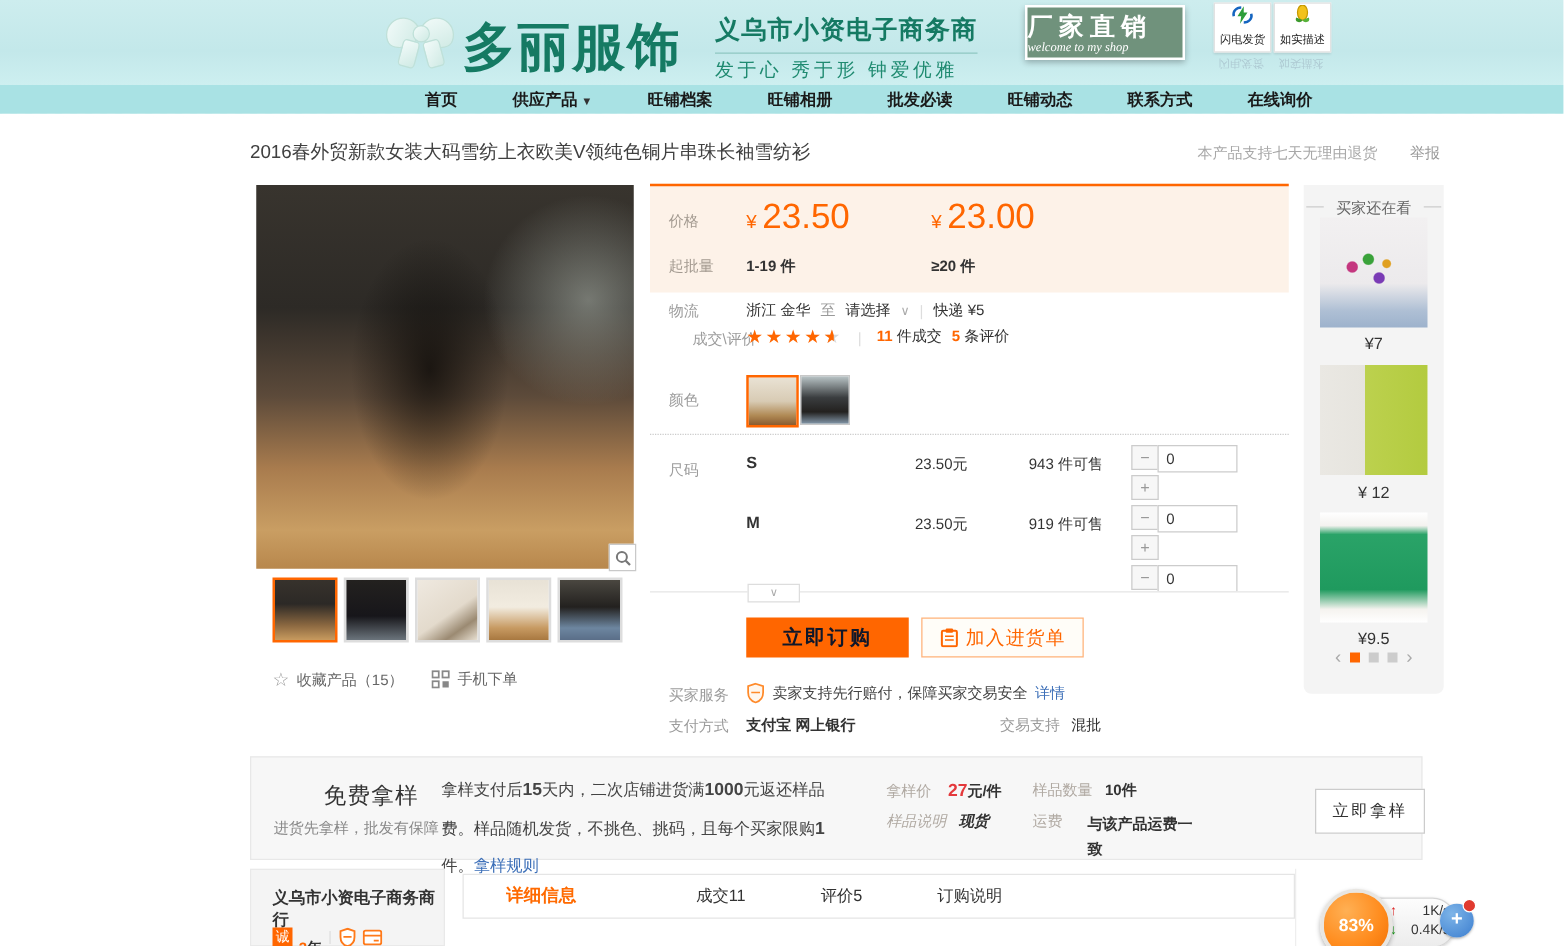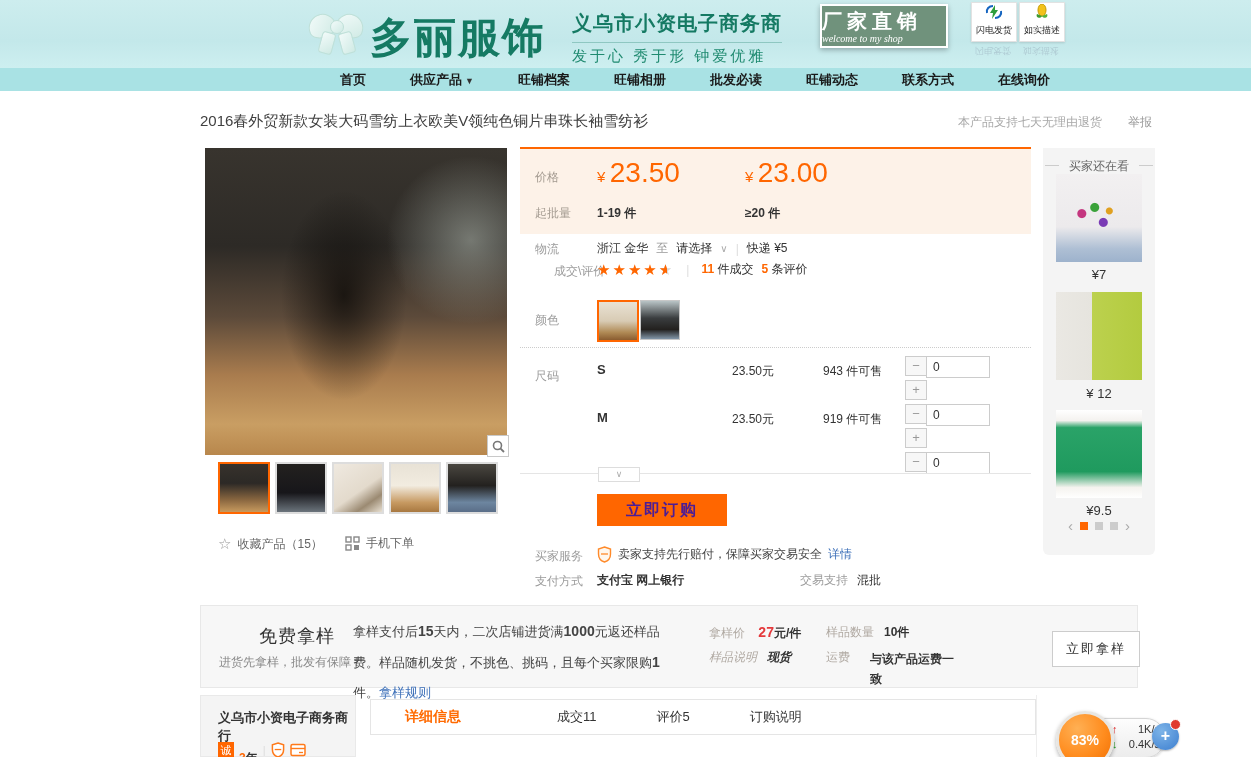--- a/index.html
+++ b/index.html
@@ -100,21 +100,21 @@
      color:#999;font-size:13px;text-align:center;line-height:18px;cursor:pointer;box-sizing:border-box;}
   .stepper .minus{left:0;top:0;}
   .stepper .plus{left:0;top:24px;}
   .stepper input{position:absolute;left:21px;top:0;width:56px;height:20px;border:1px solid #ccc;
      font-size:12px;color:#333;padding:0 0 0 6px;box-sizing:content-box;}
   .hline{left:520px;top:473px;width:511px;border-top:1px solid #e5e5e5;}
   .expander{left:598px;top:467px;width:40px;height:13px;background:#fff;border:1px solid #ddd;
      color:#aaa;font-size:9px;text-align:center;line-height:12px;cursor:pointer;}
 
   
-  .btn-order{left:597px;top:494px;width:130px;height:32px;background:#ff6600;color:#4c1d95;
+  .btn-order{left:597px;top:494px;width:130px;height:32px;background:#ff6600;color:#0f172a;
      font-size:16px;font-weight:bold;border:none;cursor:pointer;letter-spacing:2px;}
   .btn-cart{left:737px;top:494px;width:130px;height:32px;background:#fffdf8;color:#ff6600;
      font-size:15px;border:1px solid #ffb27a;cursor:pointer;display:flex;align-items:center;
      justify-content:center;gap:6px;letter-spacing:1px;}
 
   .svc-row{left:597px;top:546px;display:flex;align-items:center;gap:6px;font-size:12px;color:#444;}
   .svc-row .link{color:#3c6fb8;cursor:pointer;}
   .pay-row{left:597px;top:572px;font-size:12px;font-weight:bold;color:#333;}
   .trade-lbl{left:800px;top:572px;font-size:12px;color:#9c9c9c;}
   .trade-val{left:857px;top:572px;font-size:12px;color:#333;}
@@ -326,20 +326,29 @@
       <span class="stepper">
         <span class="btn minus">−</span>
         <input value="0" style="">
       </span>
     </div>
   </div>
   <div class="abs hline"></div>
   <div class="abs expander">∨</div>
 
   <button class="abs btn-order">立即订购</button>
+  <button class="abs btn-cart">
+    <svg width="15" height="16" viewBox="0 0 15 16">
+      <rect x="1.5" y="2.5" width="12" height="12.5" fill="none" stroke="#ff6600" stroke-width="1.6" rx="1"></rect>
+      <rect x="4.5" y="0.8" width="6" height="3.4" fill="#ff6600" rx="1"></rect>
+      <line x1="4" y1="7" x2="11" y2="7" stroke="#ff6600" stroke-width="1.3"></line>
+      <line x1="4" y1="10" x2="11" y2="10" stroke="#ff6600" stroke-width="1.3"></line>
+    </svg>
+    <span>加入进货单</span>
+  </button>
 
   <span class="abs glbl" style="left:535px;top:548px;">买家服务</span>
   <div class="abs svc-row">
     <svg width="15" height="17" viewBox="0 0 15 17">
       <path d="M7.5 1 L13.5 3 V8 C13.5 12.5 10.8 15 7.5 16 C4.2 15 1.5 12.5 1.5 8 V3 Z" fill="#fff7ee" stroke="#ff8a2a" stroke-width="1.4"></path>
       <line x1="4" y1="8" x2="11" y2="8" stroke="#ff8a2a" stroke-width="1.3"></line>
     </svg>
     <span>卖家支持先行赔付，保障买家交易安全</span>
     <span class="link">详情</span>
   </div>

